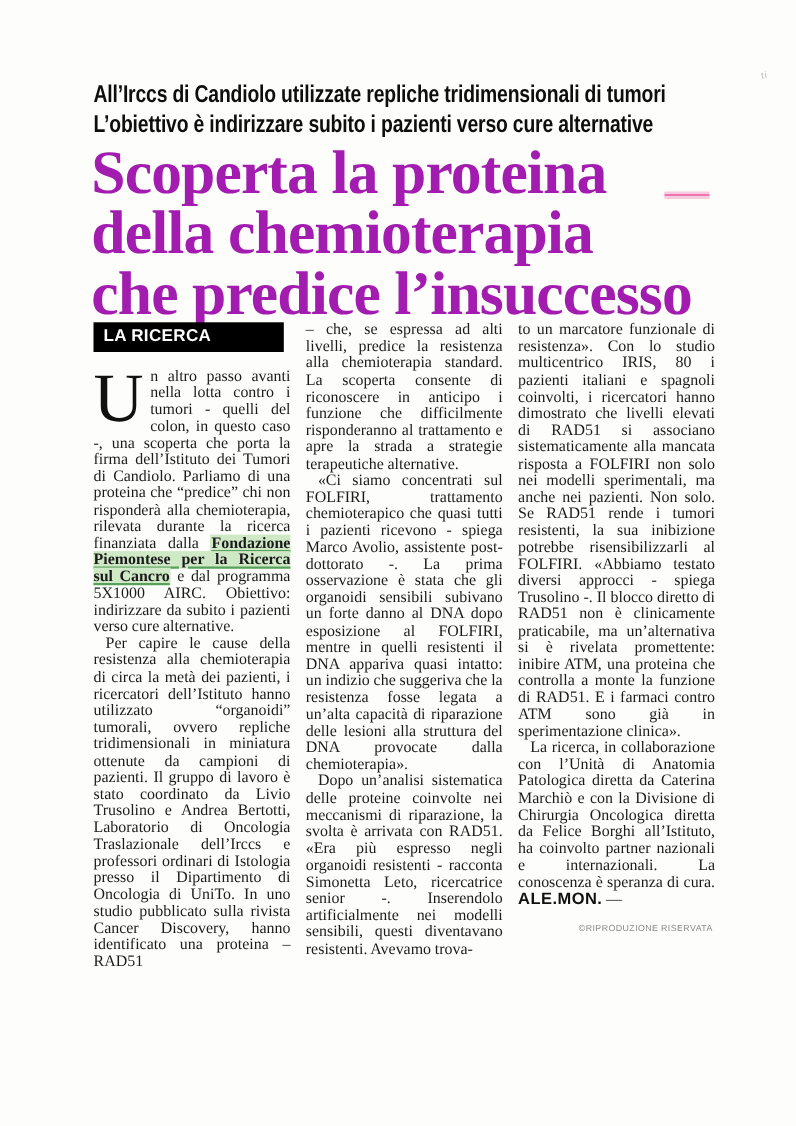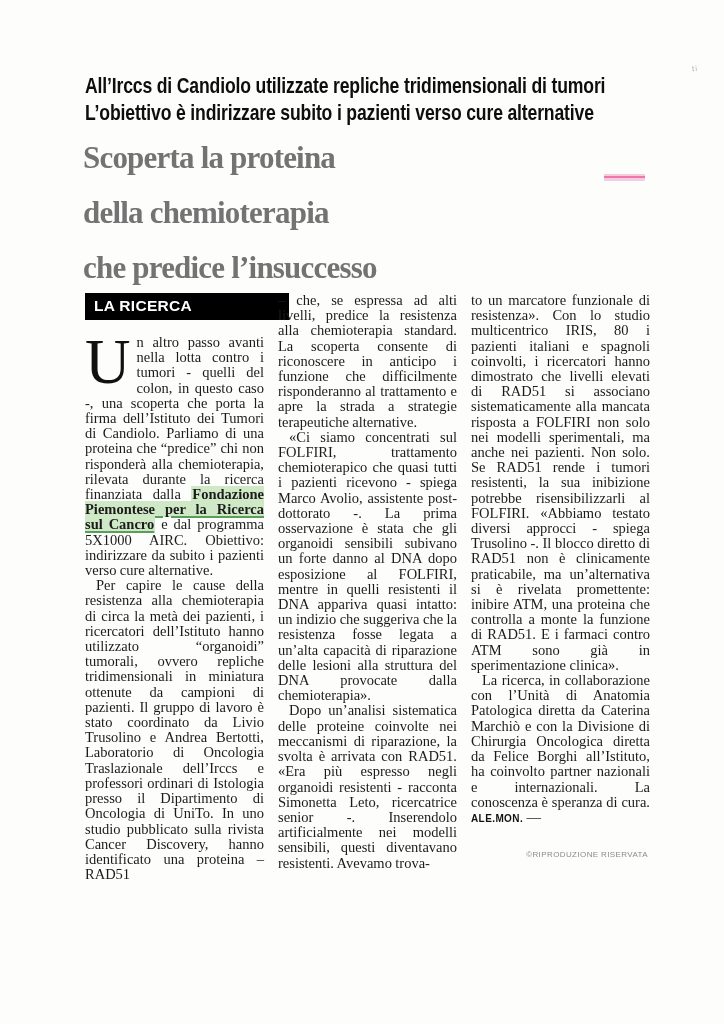--- a/index.html
+++ b/index.html
@@ -13,62 +13,62 @@
     color:#9a9a9a;opacity:.75;transform:rotate(-6deg);letter-spacing:1px;
   }
   .kicker{
     position:absolute;left:85px;top:72px;
     font-family:"Liberation Sans",sans-serif;font-weight:600;font-size:22px;
     line-height:27px;color:#0e0e0e;letter-spacing:-.2px;
     transform:scaleX(.8);transform-origin:left top;white-space:nowrap;
   }
   .headline{
     position:absolute;left:83px;top:130px;margin:0;
-    font-family:"Liberation Serif",serif;font-weight:700;font-size:31px;
-    line-height:55px;color:#737373;letter-spacing:-.8px;white-space:nowrap;
+    font-family:"Liberation Serif",serif;font-weight:700;font-size:56px;
+    line-height:55px;color:#a21caf;letter-spacing:-.8px;white-space:nowrap;
   }
   .pink-mark{
     position:absolute;left:604px;top:174px;width:41px;height:7px;
     background:linear-gradient(to bottom,
       var(--pink-band) 0 2px, var(--pink-line) 2px 4px, var(--pink-band) 4px 7px);
     border-radius:1px;opacity:.85;
   }
   .content{
     position:absolute;left:85px;top:293px;width:566px;
     display:flex;gap:14px;
   }
   .col{width:179px;flex:0 0 179px;}
   .section-label{
-    box-sizing:border-box;width:204px;background:#000;color:#fff;
+    box-sizing:border-box;width:173px;background:#000;color:#fff;
     font-family:"Liberation Sans",sans-serif;font-weight:700;font-size:15.5px;
     letter-spacing:.3px;padding:4px 6px 5px 9px;margin:0 0 15px 0;
   }
   .para{
     margin:0;font-size:14.5px;line-height:15.2px;text-align:justify;
     color:#1b1b1b;word-spacing:-.2px;
   }
   .para.indent{text-indent:11px;}
   .dropcap{
     float:left;font-size:63px;line-height:51px;height:57px;
     margin:2px 6px 0 0;color:#111;
   }
   .hl{
     background:var(--hl-bg);
     text-decoration:underline;text-decoration-color:var(--hl-line);
     text-decoration-thickness:1.5px;text-underline-offset:2px;
     padding:0 1px;
     font-weight:bold;
   }
   .byline{
-    font-family:"Liberation Sans",sans-serif;font-weight:700;font-size:10px;
+    font-family:"Liberation Sans",sans-serif;font-weight:700;font-size:15px;
     letter-spacing:.4px;color:#111;
   }
   .para.copyright{
     text-align:right;font-family:"Liberation Sans",sans-serif;font-size:8px;
-    color:#8a8a8a;letter-spacing:.4px;margin-top:21px;padding-right:2px;
+    color:#8a8a8a;letter-spacing:.4px;margin-top:10px;padding-right:2px;
   }
 </style>
 </head>
 <body>
 
 <div class="page" style="--hl-bg: #cfe8c6; --hl-line: #58a05a; --pink-band: #f5c3da; --pink-line: #ea5f9f;">
 
   <div class="corner-mark">ti</div>
 
   <div class="kicker">

